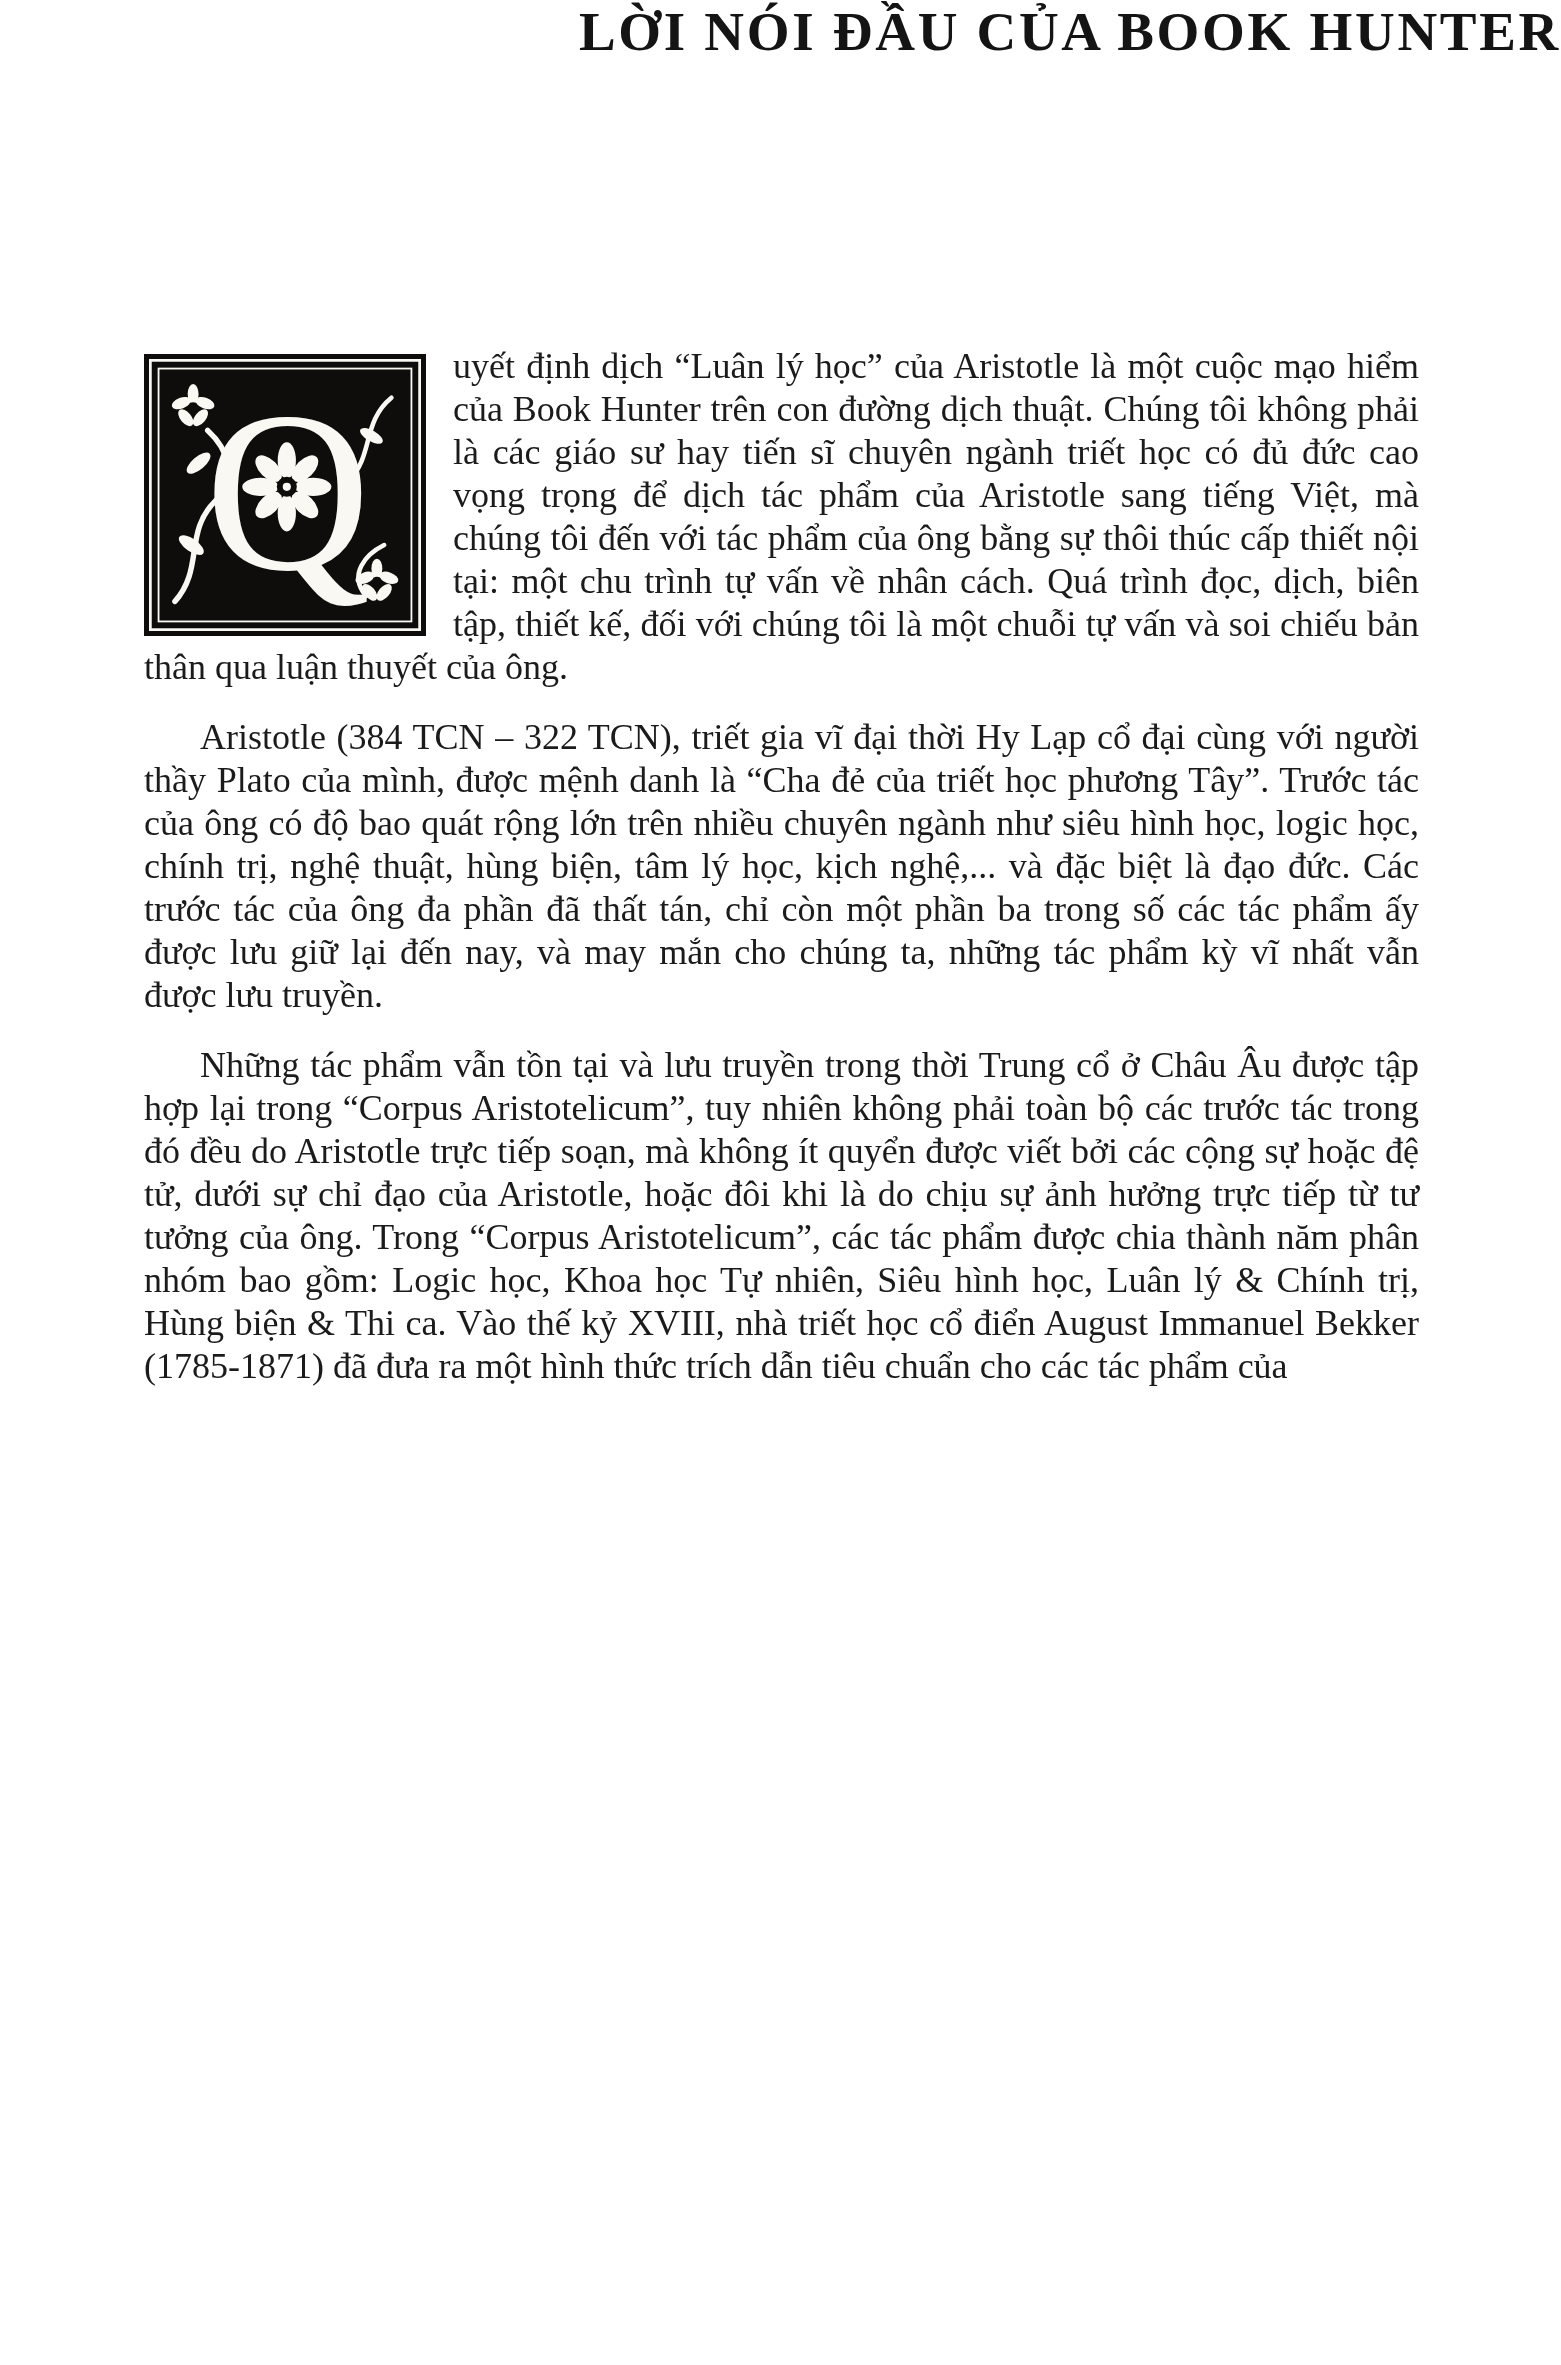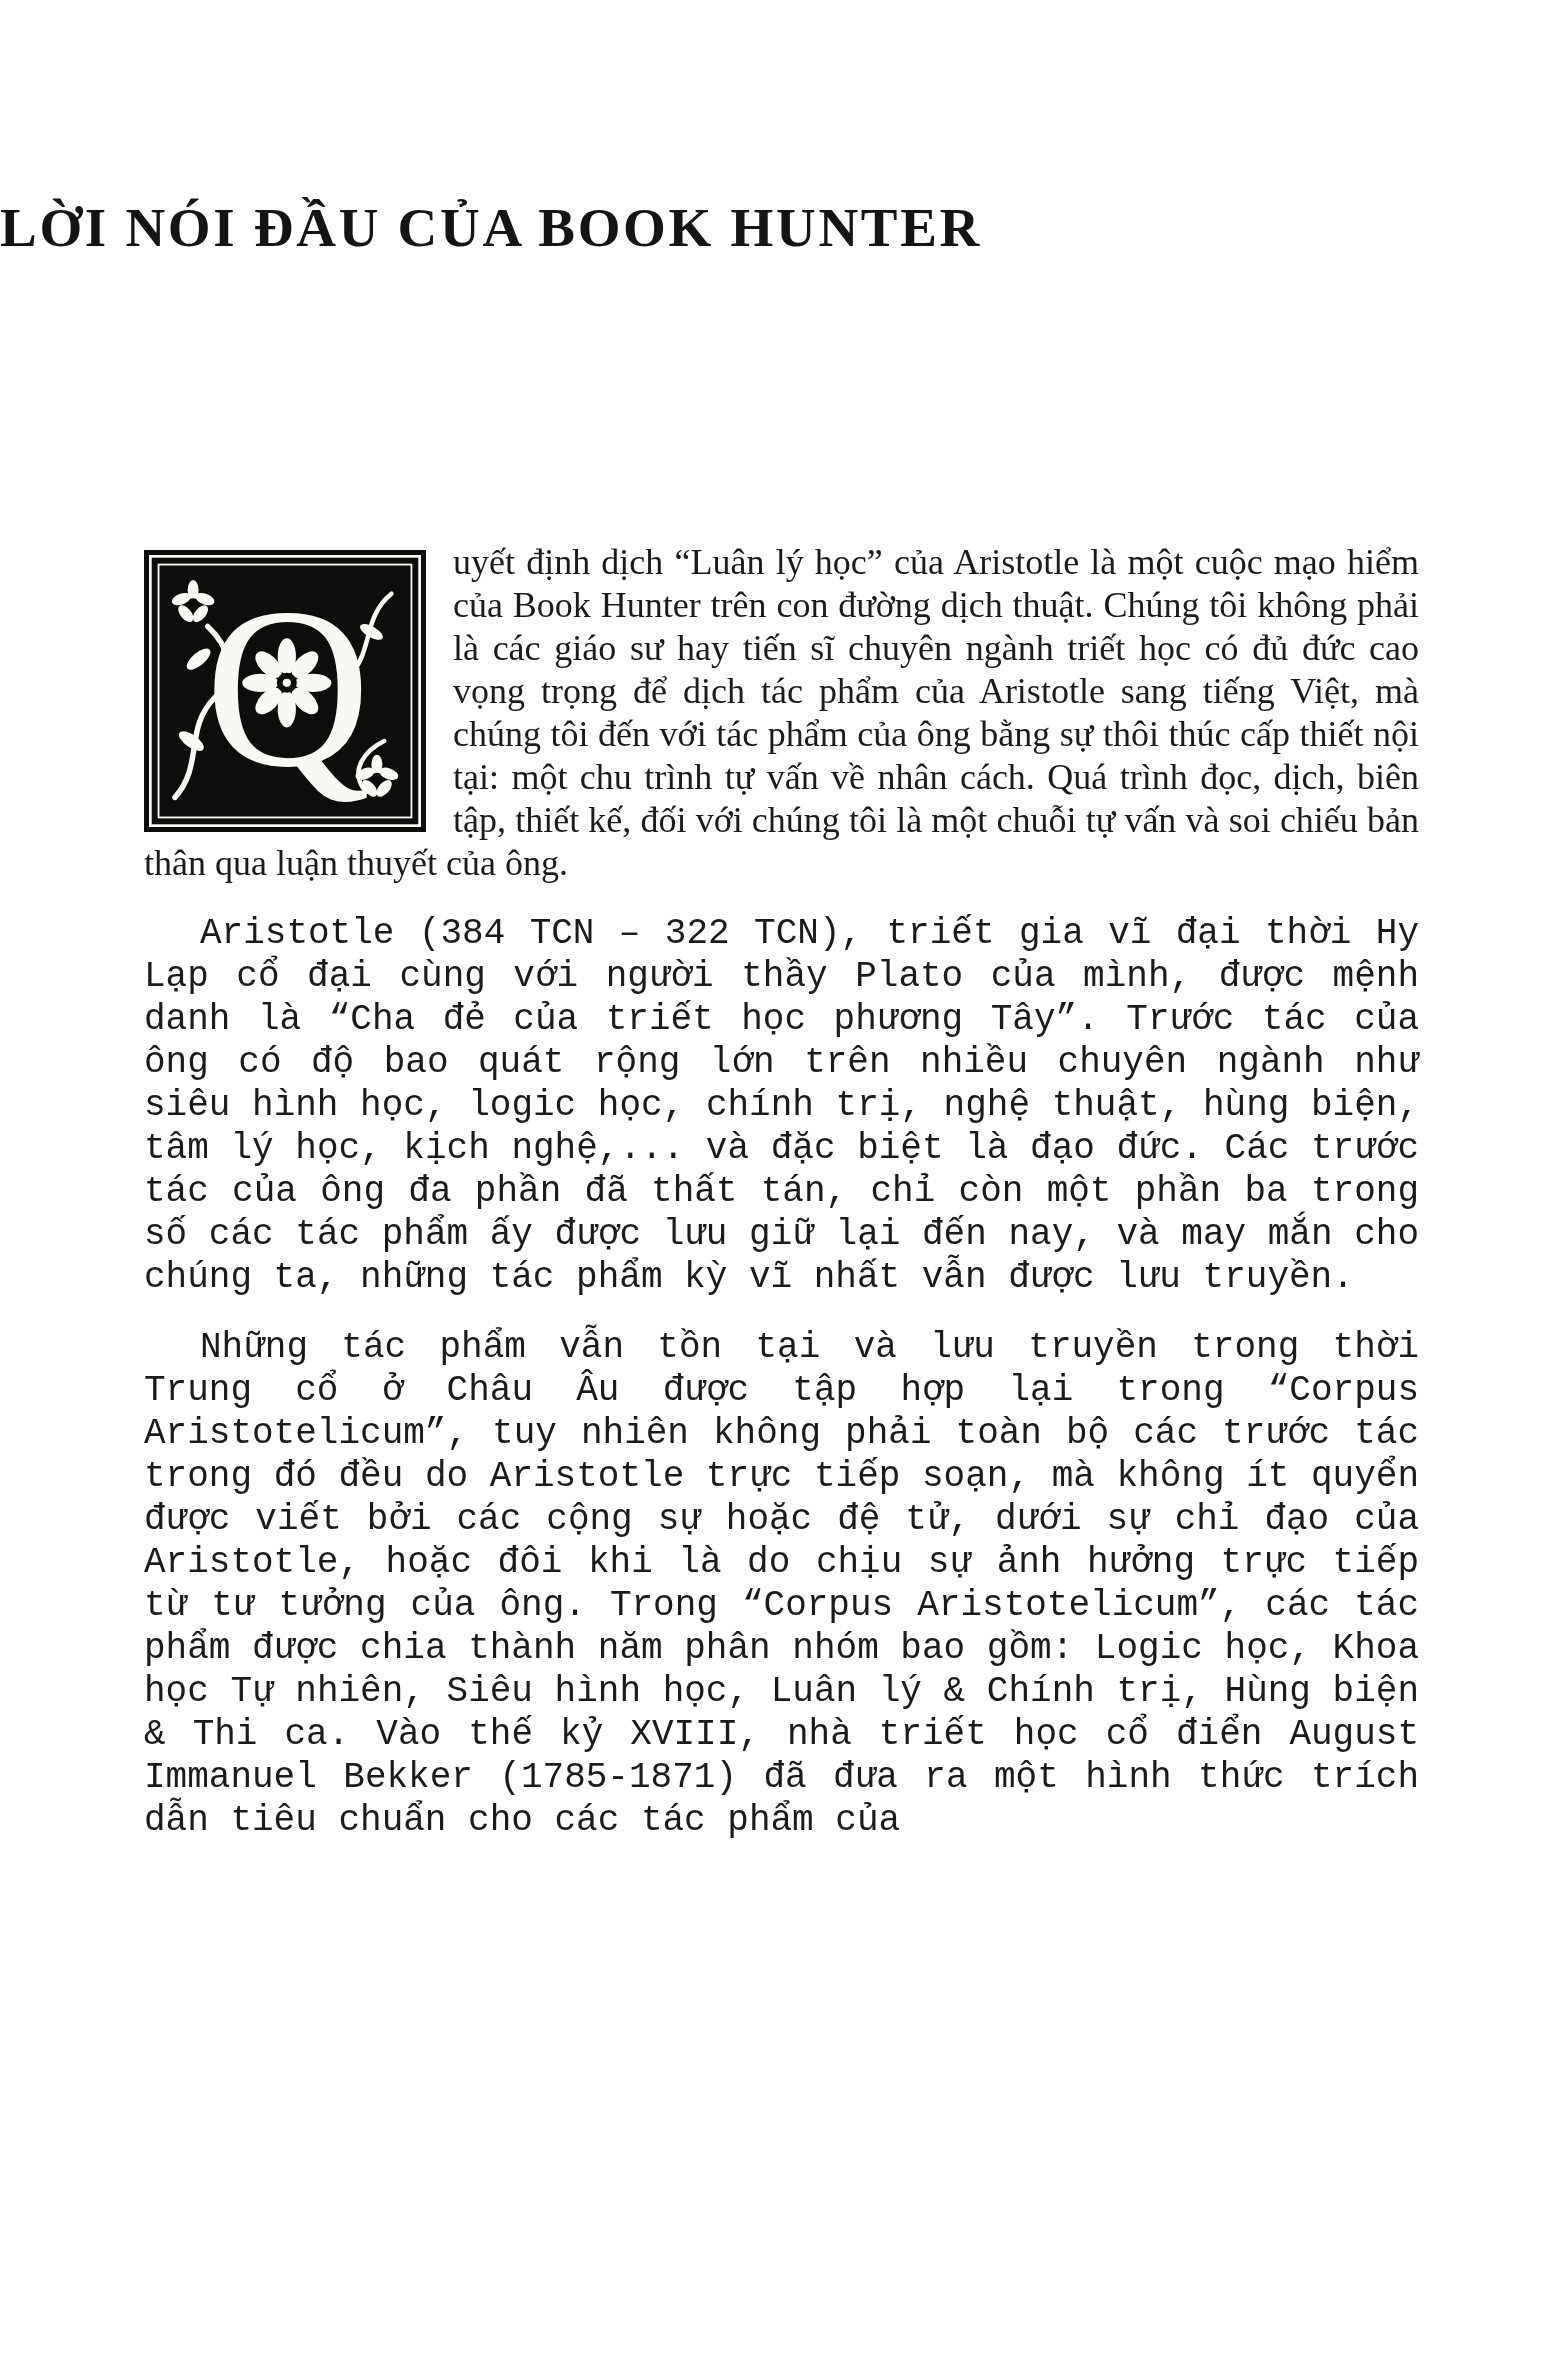--- a/index.html
+++ b/index.html
@@ -13,41 +13,39 @@
     height: 2366px;
     margin: 0 auto;
     background: #ffffff;
     box-sizing: border-box;
     overflow: hidden;
     font-family: "Liberation Serif", "DejaVu Serif", serif;
     color: #1b1b1b;
   }
   .title {
     margin: 0;
-    padding-top: 196px;
-    text-align: left;
+    text-align: right;
     font-size: 55px;
     line-height: 1.15;
     font-weight: 700;
     letter-spacing: 2.7px;
     color: #141414;
   }
   .content {
     margin: 282px 142px 0 144px;
     font-size: 36px;
     line-height: 43px;
     text-align: justify;
     hyphens: none;
   }
   .para {
     margin: 0 0 27px 0;
   }
   .para.indent {
     text-indent: 56px;
-    font-family: Liberation Mono, monospace;
   }
   .dropcap-box {
     float: left;
     width: 282px;
     height: 282px;
     margin: 9px 27px 5.5px 0;
   }
   .dropcap-box svg {
     display: block;
     width: 100%;

